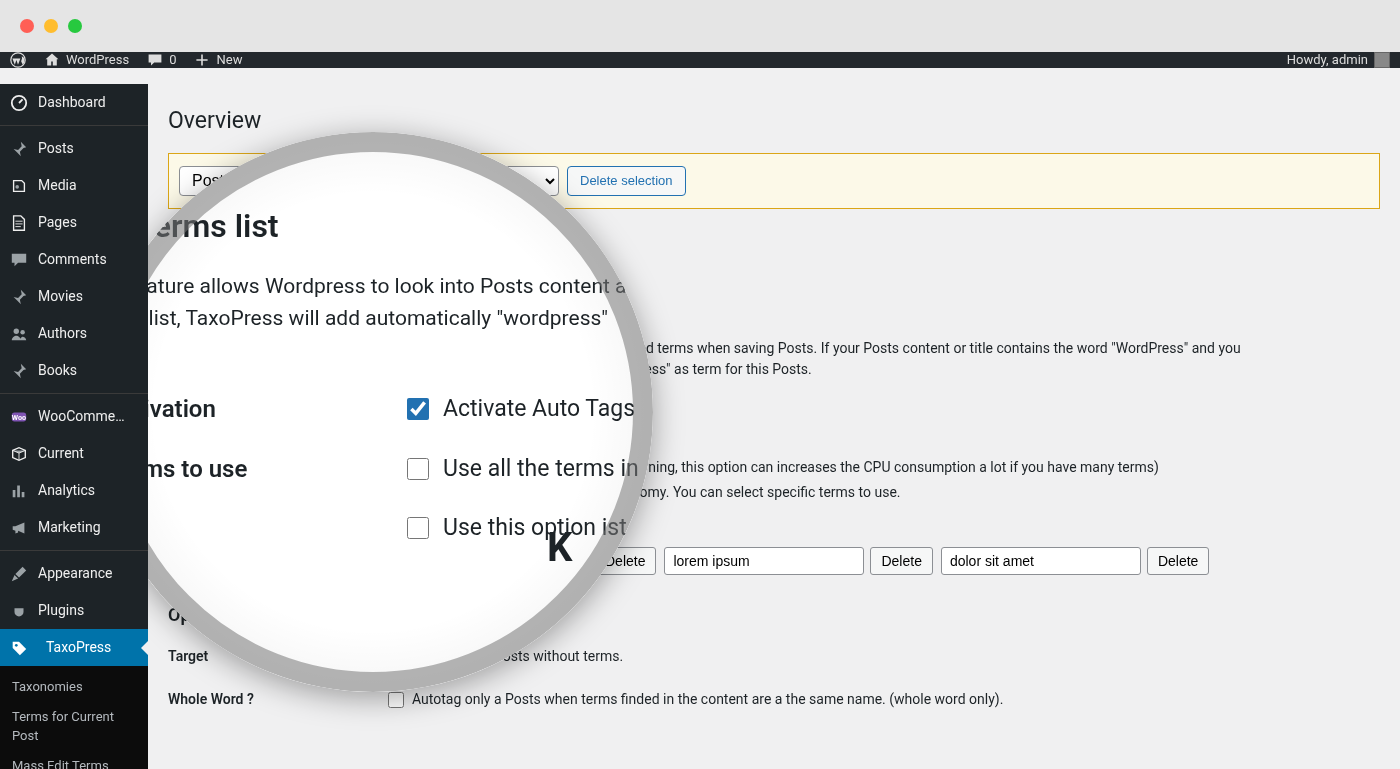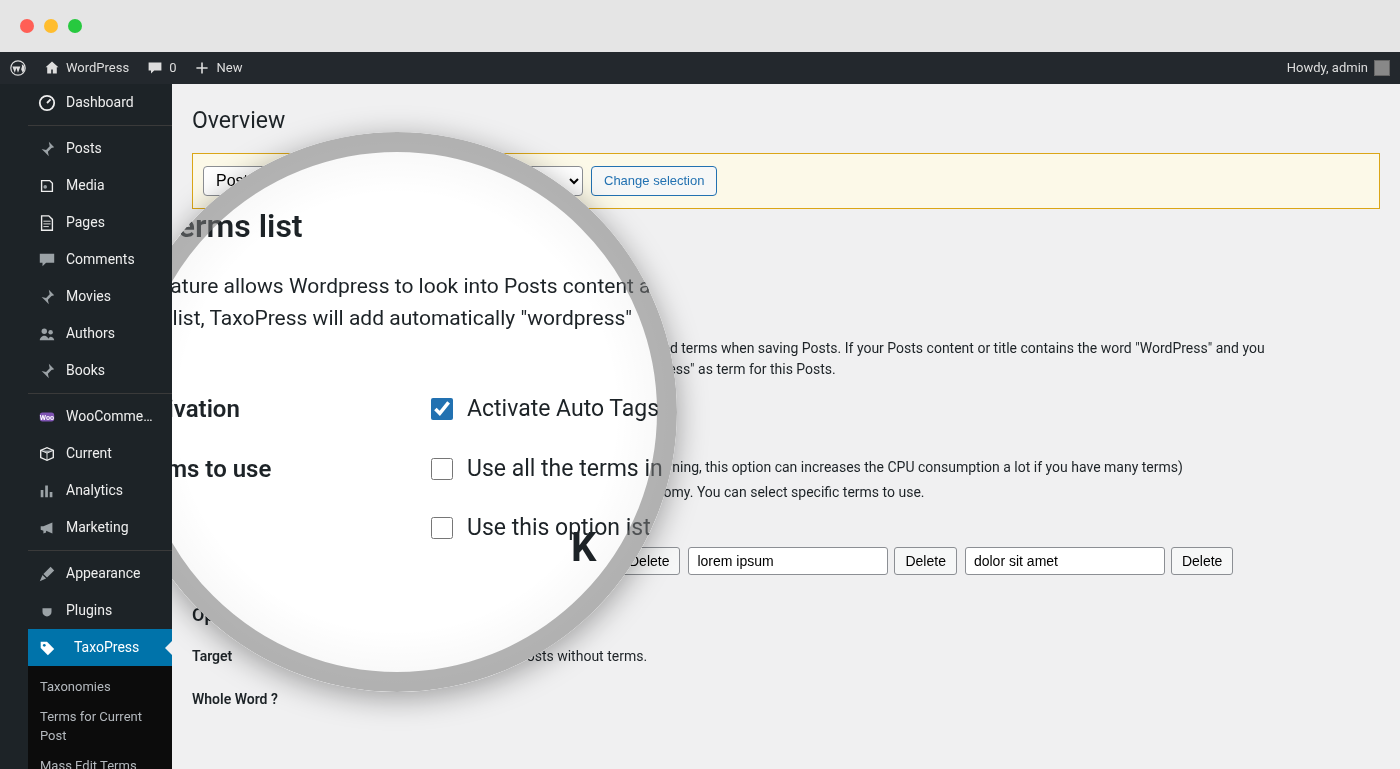--- a/index.html
+++ b/index.html
@@ -21,29 +21,29 @@
   body{font:13px/1.5 -apple-system,BlinkMacSystemFont,"Segoe UI",Roboto,Helvetica,Arial,sans-serif;color:var(--txt);background:var(--bg);}
 
   
   .mac-bar{height:52px;background:#e5e5e5;display:flex;align-items:center;padding:0 20px;gap:10px;}
   .mac-dot{width:14px;height:14px;border-radius:50%;}
   .mac-red{background:#ff5f56;}
   .mac-yellow{background:#ffbd2e;}
   .mac-green{background:#27c93f;}
 
   
-  .admin-bar{height:32px;background:var(--wp-dark2);color:#ddd;display:flex;align-items:center;padding:0 10px;font-size:13px;justify-content:space-between;}
+  .admin-bar{height:16px;background:var(--wp-dark2);color:#ddd;display:flex;align-items:center;padding:0 10px;font-size:13px;justify-content:space-between;}
   .ab-left,.ab-right{display:flex;align-items:center;gap:18px;}
   .ab-item{display:flex;align-items:center;gap:6px;cursor:pointer;}
   .ab-avatar{width:16px;height:16px;background:#888;border:1px solid #666;}
   svg.icon{width:16px;height:16px;fill:currentColor;display:block;}
 
   
   .frame{position:absolute;top:84px;left:0;right:0;bottom:0;display:flex;}
-  .sidebar{width:172px;background:var(--wp-dark);color:#eee;overflow:hidden;font-size:14px;padding-left:28px;}
+  .sidebar{width:148px;background:var(--wp-dark);color:#eee;overflow:hidden;font-size:14px;}
   .menu{list-style:none;margin:0;padding:0;}
   .menu li{display:flex;align-items:center;gap:10px;padding:8px 10px;cursor:pointer;position:relative;}
   .menu li.sep{border-top:1px solid #3a3a3a;margin-top:4px;padding-top:12px;}
   .menu li.active{background:var(--wp-blue2);color:#fff;gap:18px;}
   .menu li.active::after{content:"";position:absolute;right:-1px;top:50%;transform:translateY(-50%);border:8px solid transparent;border-right-color:var(--bg);}
   .submenu{list-style:none;margin:0;padding:6px 0 6px 0;background:var(--wp-sub);font-size:13px;color:#b4b9be;}
   .submenu li{padding:5px 12px;gap:0;cursor:pointer;}
   .menu svg{width:18px;height:18px;fill:rgba(240,246,252,0.6);flex:0 0 18px;}
   .menu li.active svg{fill:#fff;}
 
@@ -241,21 +241,21 @@
     </ul>
   </aside>
 
   <main class="content">
     <h1>Overview</h1>
 
     <div class="notice">
       <select>
         <option>Posts</option>
       </select>
-      <button class="btn-secondary">Change selection</button>
+      <button class="btn-secondary">Delete selection</button>
     </div>
 
     <h2 class="section">
       <span>Auto terms for </span><strong>Posts</strong><span> and </span><strong>Tags</strong>
     </h2>
 
     <h3 class="sub">Auto terms list</h3>
     <p class="desc">This feature allows Wordpress to look into Posts content and title for specified terms when saving Posts. If your Posts content or title contains the word "WordPress" and you have "wordpress" in auto terms list, TaxoPress will add automatically "wordpress" as term for this Posts.</p>
 
     <div class="form-row">
@@ -311,20 +311,26 @@
       <div class="fld">
         <label>
           <input type="checkbox" style="">
           <span>Autotag only Posts without terms.</span>
         </label>
       </div>
     </div>
 
     <div class="form-row">
       <div class="lbl">Whole Word ?</div>
+      <div class="fld">
+        <label>
+          <input type="checkbox" style="">
+          <span>Autotag only a Posts when terms finded in the content are a the same name. (whole word only).</span>
+        </label>
+      </div>
     </div>
 
     <div class="lens">
       <div class="inner"></div>
       <div class="lens-content lens-ctr">
         <h2>o terms list</h2>
         <p class="ld">is feature allows Wordpress to look into Posts content a</p>
         <p class="ld" style="margin-top:-26px">rms list, TaxoPress will add automatically "wordpress" as</p>
         <div class="lrow">
           <div class="llbl">Activation</div>

